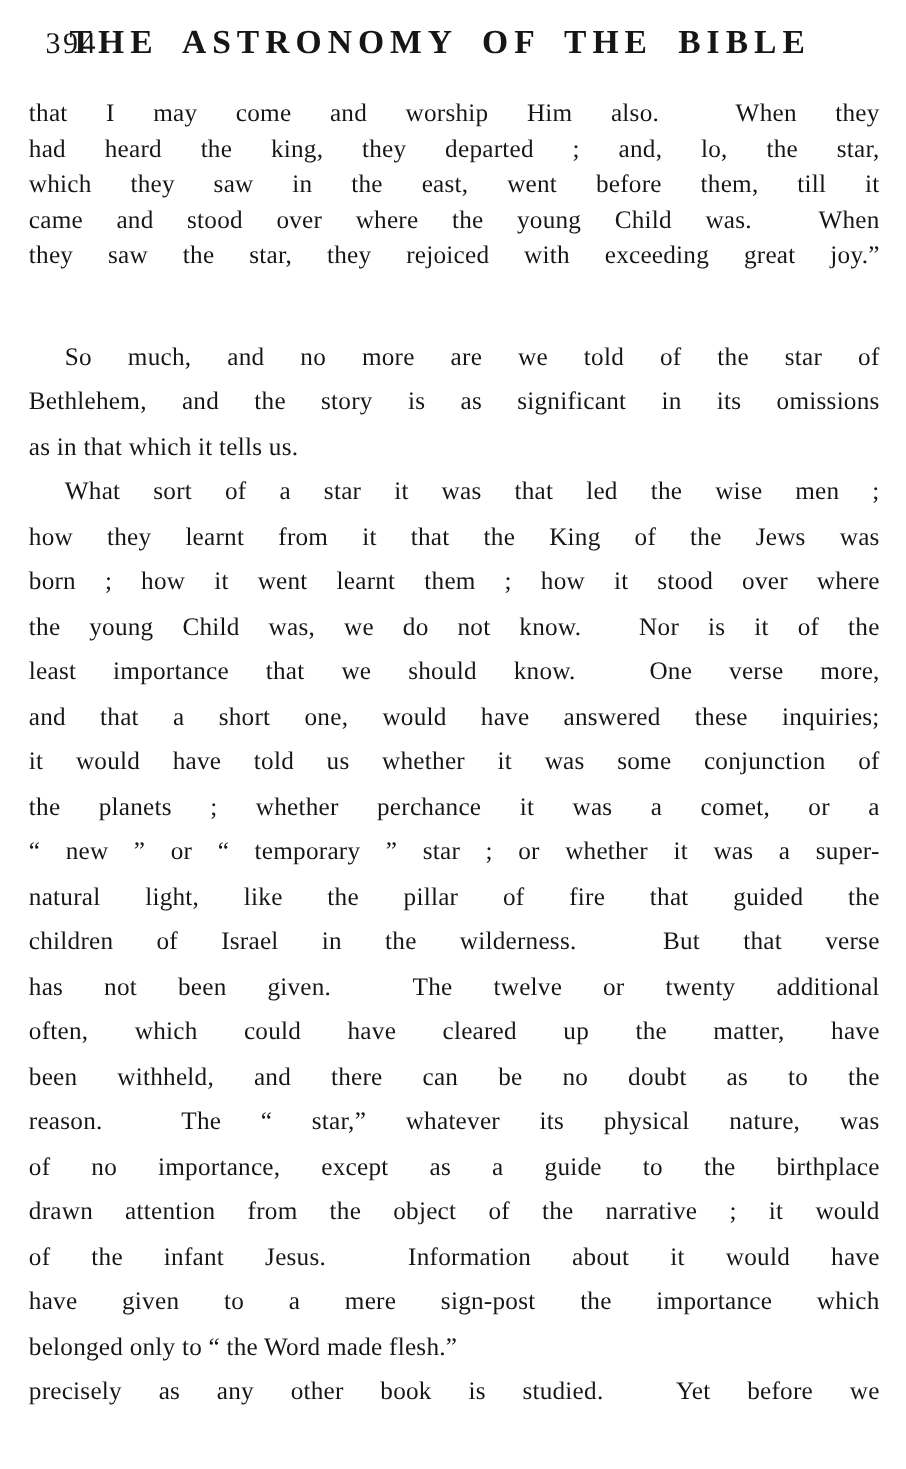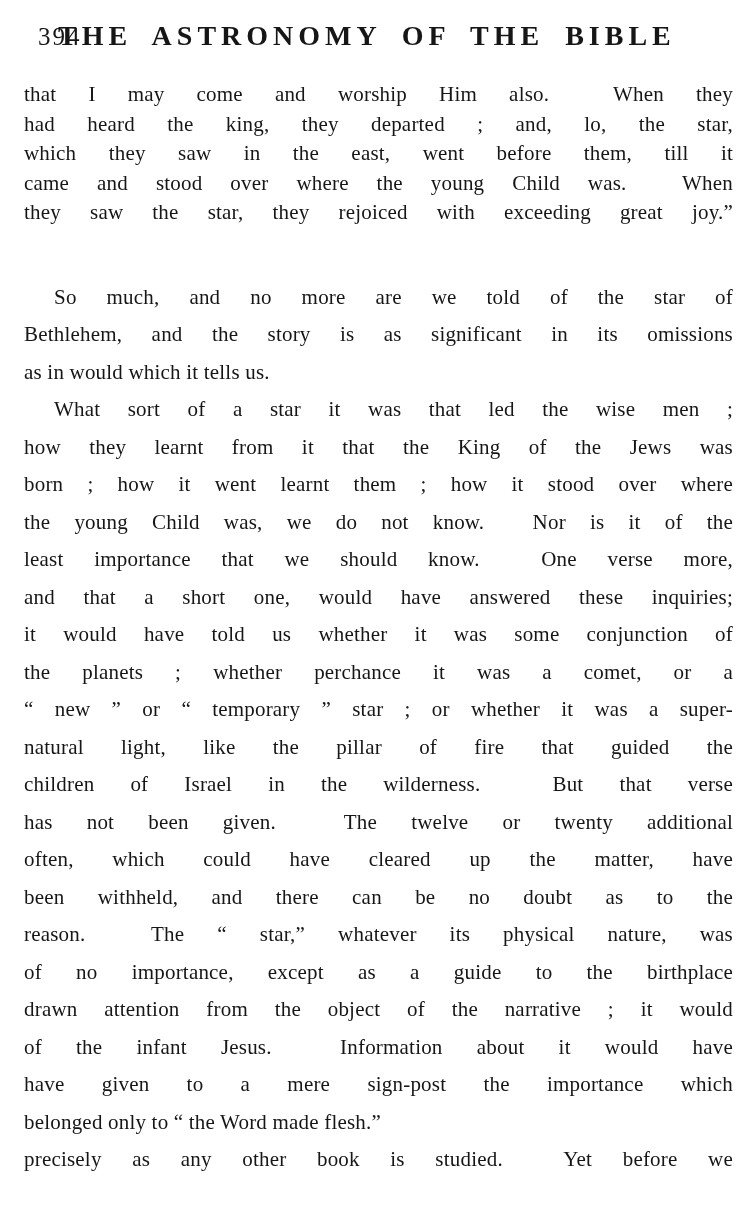--- a/index.html
+++ b/index.html
@@ -70,21 +70,21 @@
       <div class="para quote">
         <div class="line">that I may come and worship Him also.  When they</div>
         <div class="line">had heard the king, they departed ; and, lo, the star,</div>
         <div class="line">which they saw in the east, went before them, till it</div>
         <div class="line">came and stood over where the young Child was.  When</div>
         <div class="line">they saw the star, they rejoiced with exceeding great joy.”</div>
       </div>
       <div class="para spaced">
         <div class="line indent">So much, and no more are we told of the star of</div>
         <div class="line">Bethlehem, and the story is as significant in its omissions</div>
-        <div class="line last">as in would which it tells us.</div>
+        <div class="line last">as in that which it tells us.</div>
       </div>
       <div class="para">
         <div class="line indent">What sort of a star it was that led the wise men ;</div>
         <div class="line">how they learnt from it that the King of the Jews was</div>
         <div class="line">born ; how it went learnt them ; how it stood over where</div>
         <div class="line">the young Child was, we do not know.  Nor is it of the</div>
         <div class="line">least importance that we should know.  One verse more,</div>
         <div class="line">and that a short one, would have answered these inquiries;</div>
         <div class="line">it would have told us whether it was some conjunction of</div>
         <div class="line">the planets ; whether perchance it was a comet, or a</div>

